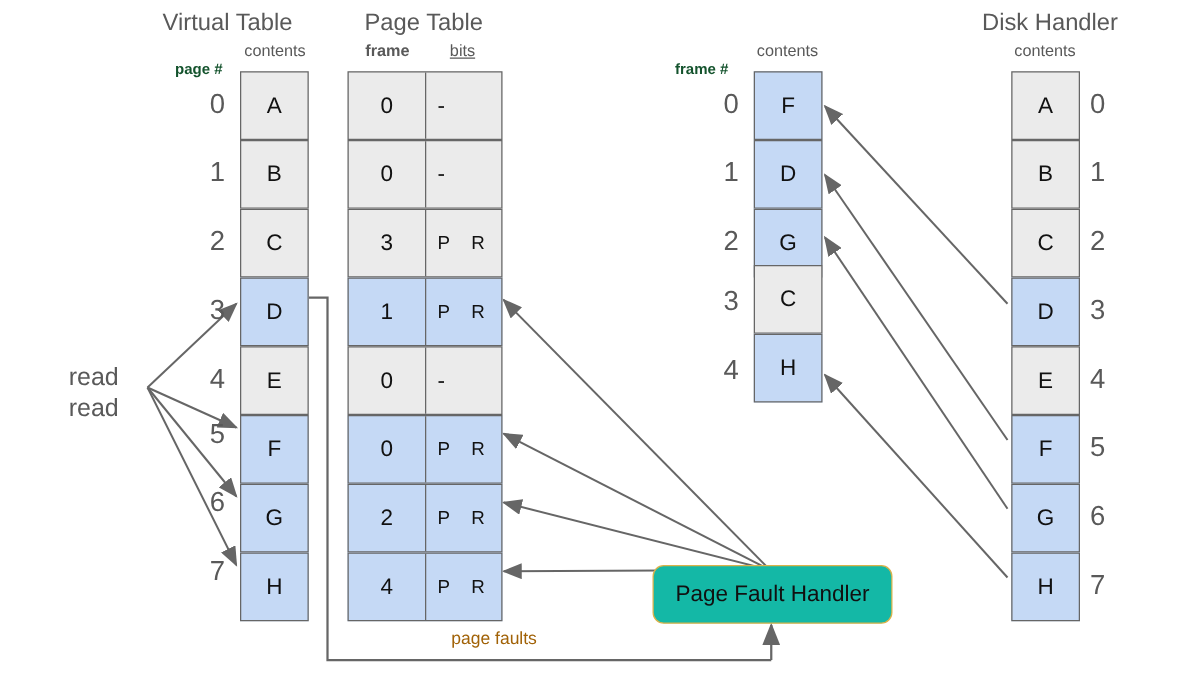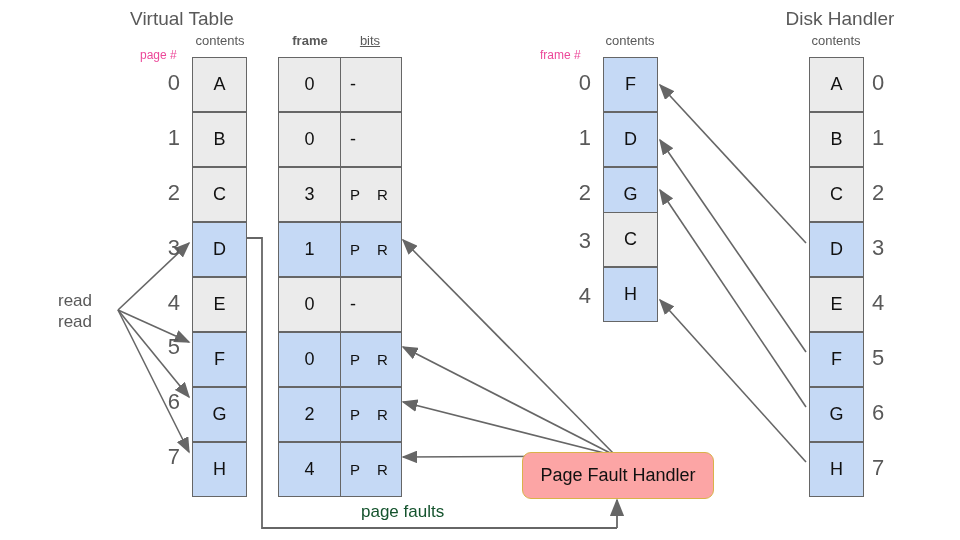--- a/index.html
+++ b/index.html
@@ -23,22 +23,23 @@
   .sub-label{
     position:absolute;
     font-size:13px;
     color:#595959;
     text-align:center;
     white-space:nowrap;
   }
   .side-label{
     position:absolute;
     font-size:12px;
-    color:#ec4899;
-    white-space:nowrap;
+    color:#14532d;
+    white-space:nowrap;
+    font-weight:bold;
   }
 
   .cell{
     position:absolute;
     box-sizing:border-box;
     border:1px solid #666666;
     display:flex;
     align-items:center;
     justify-content:center;
     font-size:18px;
@@ -78,49 +79,50 @@
     font-size:22px;
     color:#595959;
     white-space:nowrap;
   }
   .idx.right{text-align:right;}
   .idx.left{text-align:left;}
 
   .handler{
     position:absolute;
     box-sizing:border-box;
-    background:#fca5a5;
+    background:#14b8a6;
     border:1px solid #d9b24a;
     border-radius:9px;
     display:flex;align-items:center;justify-content:center;
     font-size:18px;color:#111111;
     white-space:nowrap;
   }
 
   .edge-label{
     position:absolute;
-    font-size:17px;
-    color:#14532d;
+    font-size:14px;
+    color:#a16207;
     white-space:nowrap;
   }
   .read-label{
     position:absolute;
-    font-size:17px;
+    font-size:20px;
     color:#595959;
     text-align:center;
     line-height:1.25;
     white-space:nowrap;
   }
 </style>
 </head>
 <body>
 
 <div id="stage">
 
   <div class="col-title" style="left:118px;top:8px;width:128px;">Virtual Table</div>
+  <div class="col-title" style="left:276px;top:8px;width:126px;">Page Table</div>
   <div class="col-title" style="left:778px;top:8px;width:124px;">Disk Handler</div>
 
   <div class="sub-label" style="left:192px;top:33px;width:56px;">contents</div>
   <div class="sub-label" style="left:280px;top:33px;width:60px;font-weight:bold;">frame</div>
   <div class="sub-label" style="left:340px;top:33px;width:60px;text-decoration:underline;">bits</div>
   <div class="sub-label" style="left:602px;top:33px;width:56px;">contents</div>
   <div class="sub-label" style="left:808px;top:33px;width:56px;">contents</div>
 
   <div class="side-label" style="left:140px;top:48px;">page #</div>
   <div class="side-label" style="left:540px;top:48px;">frame #</div>

